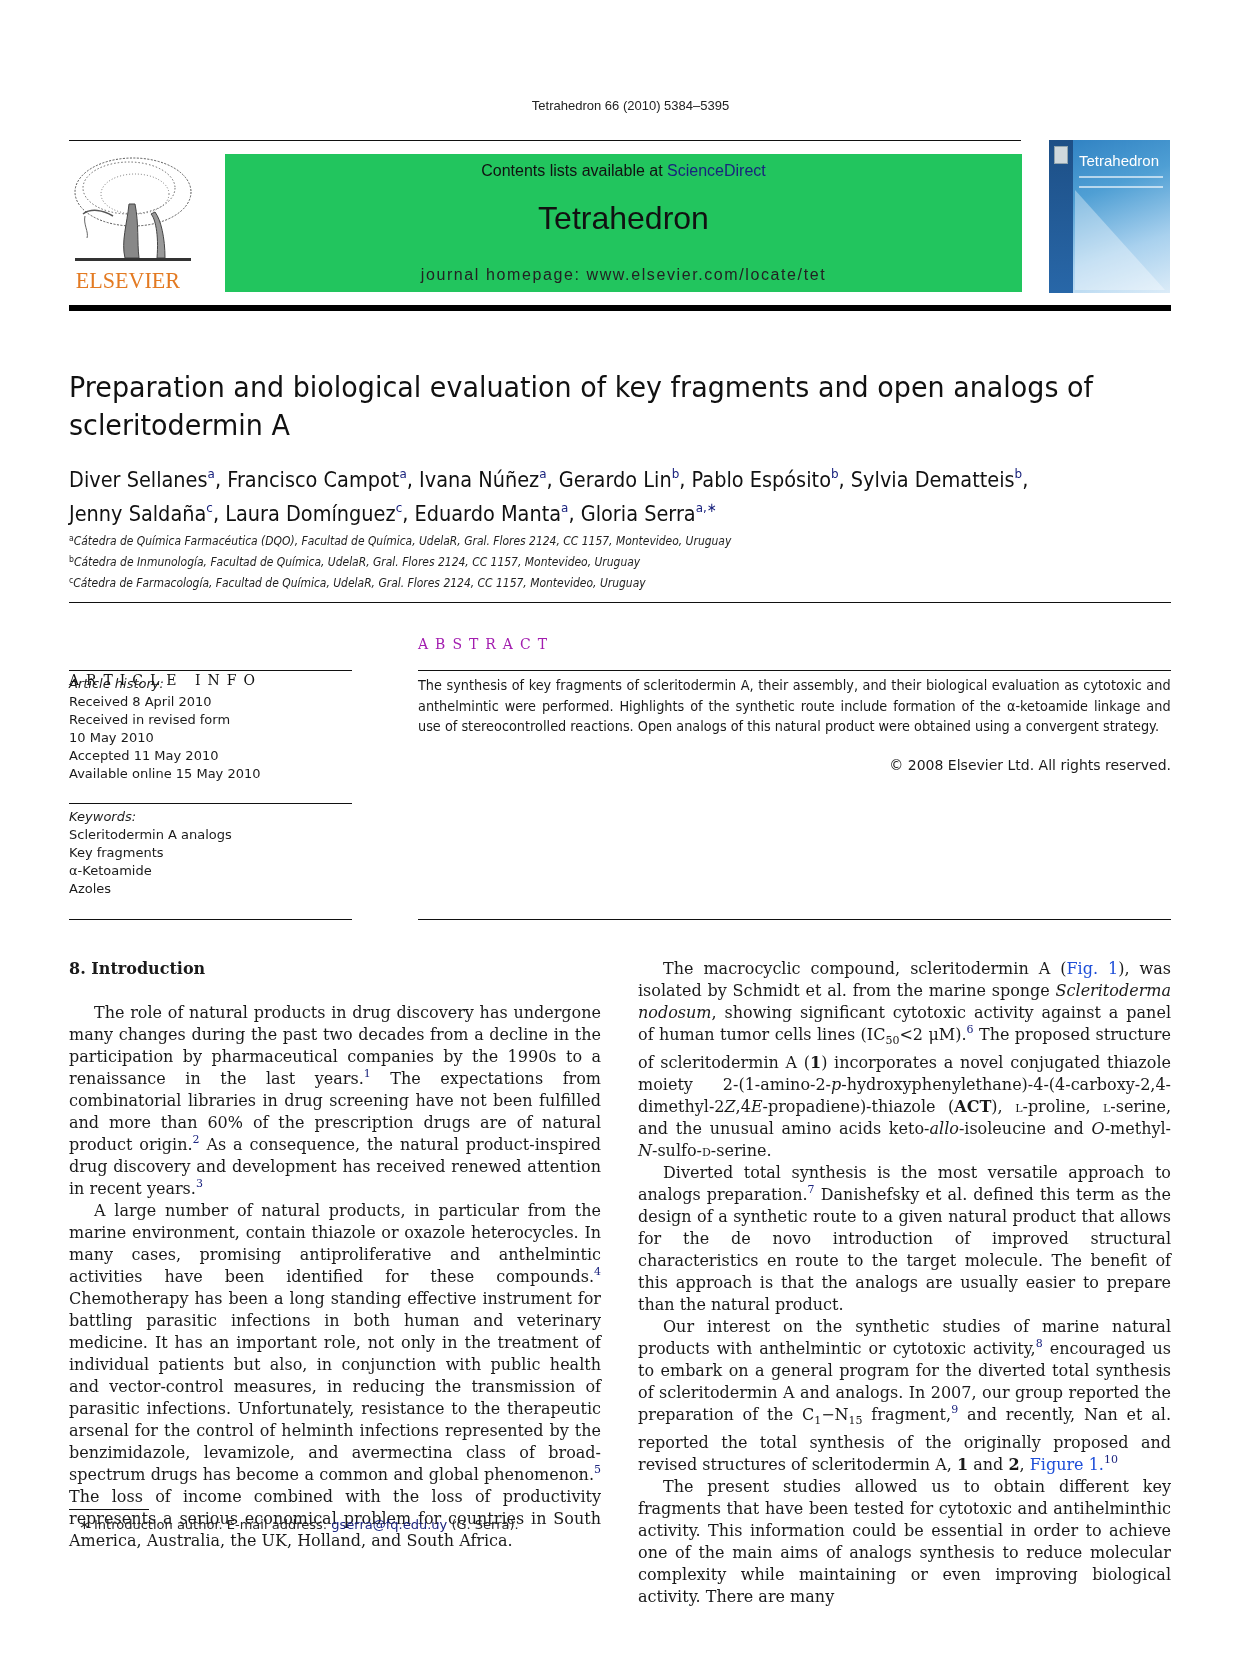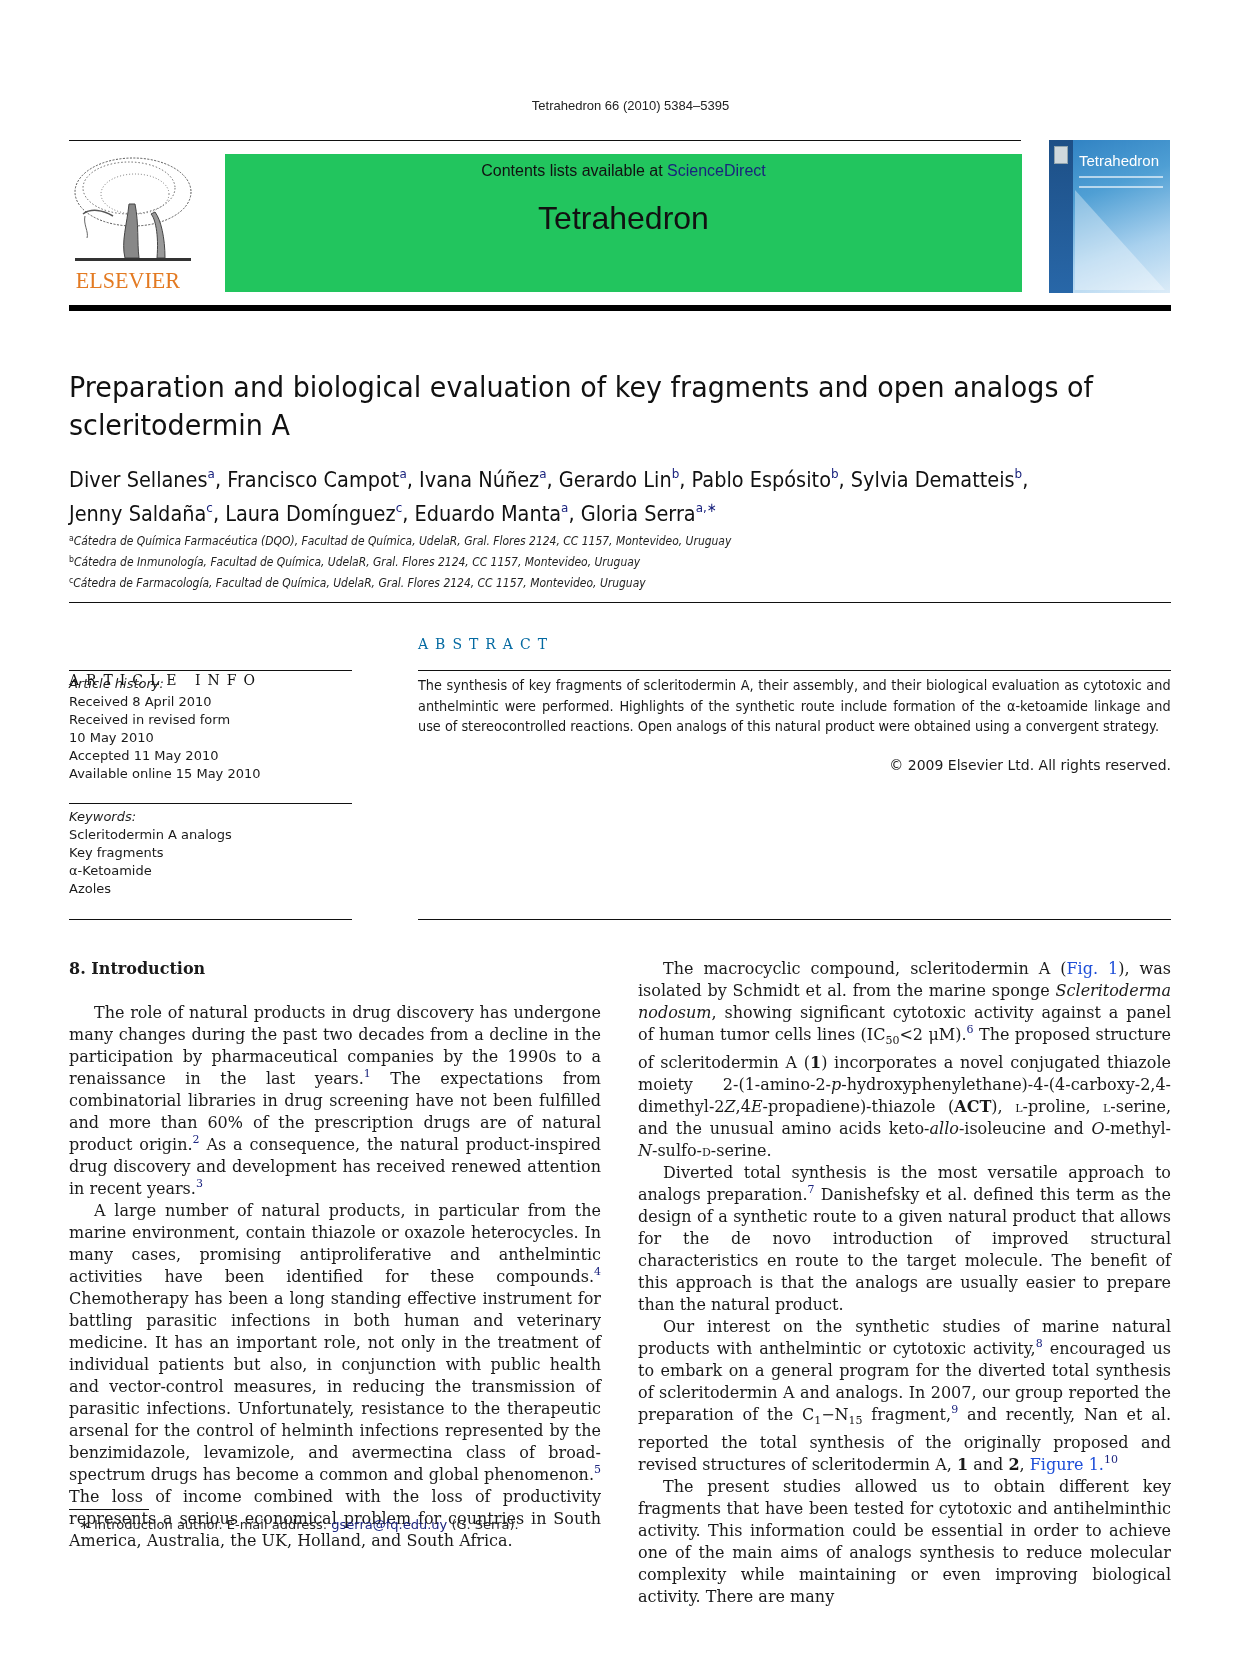--- a/index.html
+++ b/index.html
@@ -26,21 +26,21 @@
   .rule-thick { top: 305px; left: 69px; width: 1102px; height: 6px; background: #000; }
 
   .title { top: 368px; left: 69px; width: 1110px; font-family: "DejaVu Sans", "Liberation Sans", sans-serif; font-size: 29px; line-height: 38px; color: #111; font-weight: normal; transform: scaleX(0.93); transform-origin: left; }
   .authors { top: 460px; left: 69px; width: 1160px; font-family: "DejaVu Sans", sans-serif; font-size: 21px; line-height: 28px; color: #111; transform: scaleX(0.92); transform-origin: left; }
   .authors sup { color: #1a237e; font-size: 13px; vertical-align: 9px; }
   .affils { top: 529px; left: 69px; width: 900px; font-family: "DejaVu Sans", sans-serif; font-style: italic; font-size: 12.5px; line-height: 18px; color: #222; transform: scaleX(0.86); transform-origin: left; }
   .affils sup { font-style: normal; font-size: 9px; vertical-align: 4px; }
   .rule-mid { top: 602px; left: 69px; width: 1102px; height: 1px; background: #111; }
 
   .ai-head { top: 636px; left: 69px; font-family: "DejaVu Serif", serif; font-size: 14px; letter-spacing: 7px; color: #111; margin-top: 36px; }
-  .ab-head { top: 636px; left: 418px; font-family: "DejaVu Serif", serif; font-size: 14px; letter-spacing: 7px; color: #0369a1; }
+  .ab-head { top: 636px; left: 418px; font-family: "DejaVu Serif", serif; font-size: 14px; letter-spacing: 7px; color: #a21caf; }
   .ai-rule1 { top: 670px; left: 69px; width: 283px; height: 1px; background: #111; }
   .ai-rule2 { top: 803px; left: 69px; width: 283px; height: 1px; background: #111; }
   .ai-rule3 { top: 919px; left: 69px; width: 283px; height: 1px; background: #111; }
   .ab-rule1 { top: 670px; left: 418px; width: 753px; height: 1px; background: #111; }
   .ab-rule2 { top: 919px; left: 418px; width: 753px; height: 1px; background: #111; }
   .history { top: 675px; left: 69px; width: 283px; font-family: "DejaVu Sans", sans-serif; font-size: 13px; line-height: 18px; color: #1a1a1a; }
   .keywords { top: 808px; left: 69px; width: 283px; font-family: "DejaVu Sans", sans-serif; font-size: 13px; line-height: 18px; color: #1a1a1a; }
   .it { font-style: italic; }
   .abstract { top: 675px; left: 418px; width: 753px; font-family: "DejaVu Sans", sans-serif; font-size: 14px; line-height: 20.5px; color: #1a1a1a; text-align: justify; transform: scaleX(0.92); transform-origin: left; width: 818px; }
   .copyright { top: 757px; left: 418px; width: 753px; text-align: right; font-family: "DejaVu Sans", sans-serif; font-size: 14px; color: #1a1a1a; }
@@ -77,20 +77,21 @@
     <rect x="6" y="104" width="116" height="3" fill="#333"></rect>
   </svg>
   <div class="elsevier-word">ELSEVIER</div>
 </div>
 
 <div class="abs banner">
   <div class="banner-contents">
     <span>Contents lists available at </span><span class="link">ScienceDirect</span>
   </div>
   <div class="banner-title">Tetrahedron</div>
+  <div class="banner-homepage">journal homepage: www.elsevier.com/locate/tet</div>
 </div>
 
 <div class="abs cover">
   <div class="cover-strip"></div>
   <div class="cover-emblem"></div>
   <div class="cover-title">Tetrahedron</div>
   <div class="cover-lines"></div>
   <div class="cover-shard"></div>
 </div>
 
@@ -135,21 +136,21 @@
   <div>Scleritodermin A analogs</div>
   <div>Key fragments</div>
   <div>α-Ketoamide</div>
   <div>Azoles</div>
 </div>
 <div class="abs ai-rule3"></div>
 
 <div class="abs ab-head">ABSTRACT</div>
 <div class="abs ab-rule1"></div>
 <div class="abs abstract">The synthesis of key fragments of scleritodermin A, their assembly, and their biological evaluation as cytotoxic and anthelmintic were performed. Highlights of the synthetic route include formation of the α-ketoamide linkage and use of stereocontrolled reactions. Open analogs of this natural product were obtained using a convergent strategy.</div>
-<div class="abs copyright">© 2009 Elsevier Ltd. All rights reserved.</div>
+<div class="abs copyright">© 2008 Elsevier Ltd. All rights reserved.</div>
 <div class="abs ab-rule2"></div>
 
 <div class="abs col col-left">
   <div class="sec-head">8.  Introduction</div>
   <p><span>The role of natural products in drug discovery has undergone many changes during the past two decades from a decline in the participation by pharmaceutical companies by the 1990s to a renaissance in the last years.</span><span class="ref">1</span><span> The expectations from combinatorial libraries in drug screening have not been fulfilled and more than 60% of the prescription drugs are of natural product origin.</span><span class="ref">2</span><span> As a consequence, the natural product-inspired drug discovery and development has received renewed attention in recent years.</span><span class="ref">3</span></p>
   <p><span>A large number of natural products, in particular from the marine environment, contain thiazole or oxazole heterocycles. In many cases, promising antiproliferative and anthelmintic activities have been identified for these compounds.</span><span class="ref">4</span><span> Chemotherapy has been a long standing effective instrument for battling parasitic infections in both human and veterinary medicine. It has an important role, not only in the treatment of individual patients but also, in conjunction with public health and vector-control measures, in reducing the transmission of parasitic infections. Unfortunately, resistance to the therapeutic arsenal for the control of helminth infections represented by the benzimidazole, levamizole, and avermectina class of broad-spectrum drugs has become a common and global phenomenon.</span><span class="ref">5</span><span> The loss of income combined with the loss of productivity represents a serious economical problem for countries in South America, Australia, the UK, Holland, and South Africa.</span></p>
 </div>
 
 <div class="abs col col-right">
   <p><span>The macrocyclic compound, scleritodermin A (</span><span class="lnk">Fig. 1</span><span>), was isolated by Schmidt et al. from the marine sponge </span><span class="it">Scleritoderma nodosum</span><span>, showing significant cytotoxic activity against a panel of human tumor cells lines (IC</span><sub style="font-size:11px">50</sub><span>&lt;2 μM).</span><span class="ref">6</span><span> The proposed structure of scleritodermin A (</span><b>1</b><span>) incorporates a novel conjugated thiazole moiety 2-(1-amino-2-</span><span class="it">p</span><span>-hydroxyphenylethane)-4-(4-carboxy-2,4-dimethyl-2</span><span class="it">Z</span><span>,4</span><span class="it">E</span><span>-propadiene)-thiazole (</span><b>ACT</b><span>), </span><span class="sc">l</span><span>-proline, </span><span class="sc">l</span><span>-serine, and the unusual amino acids keto-</span><span class="it">allo</span><span>-isoleucine and </span><span class="it">O</span><span>-methyl-</span><span class="it">N</span><span>-sulfo-</span><span class="sc">d</span><span>-serine.</span></p>

